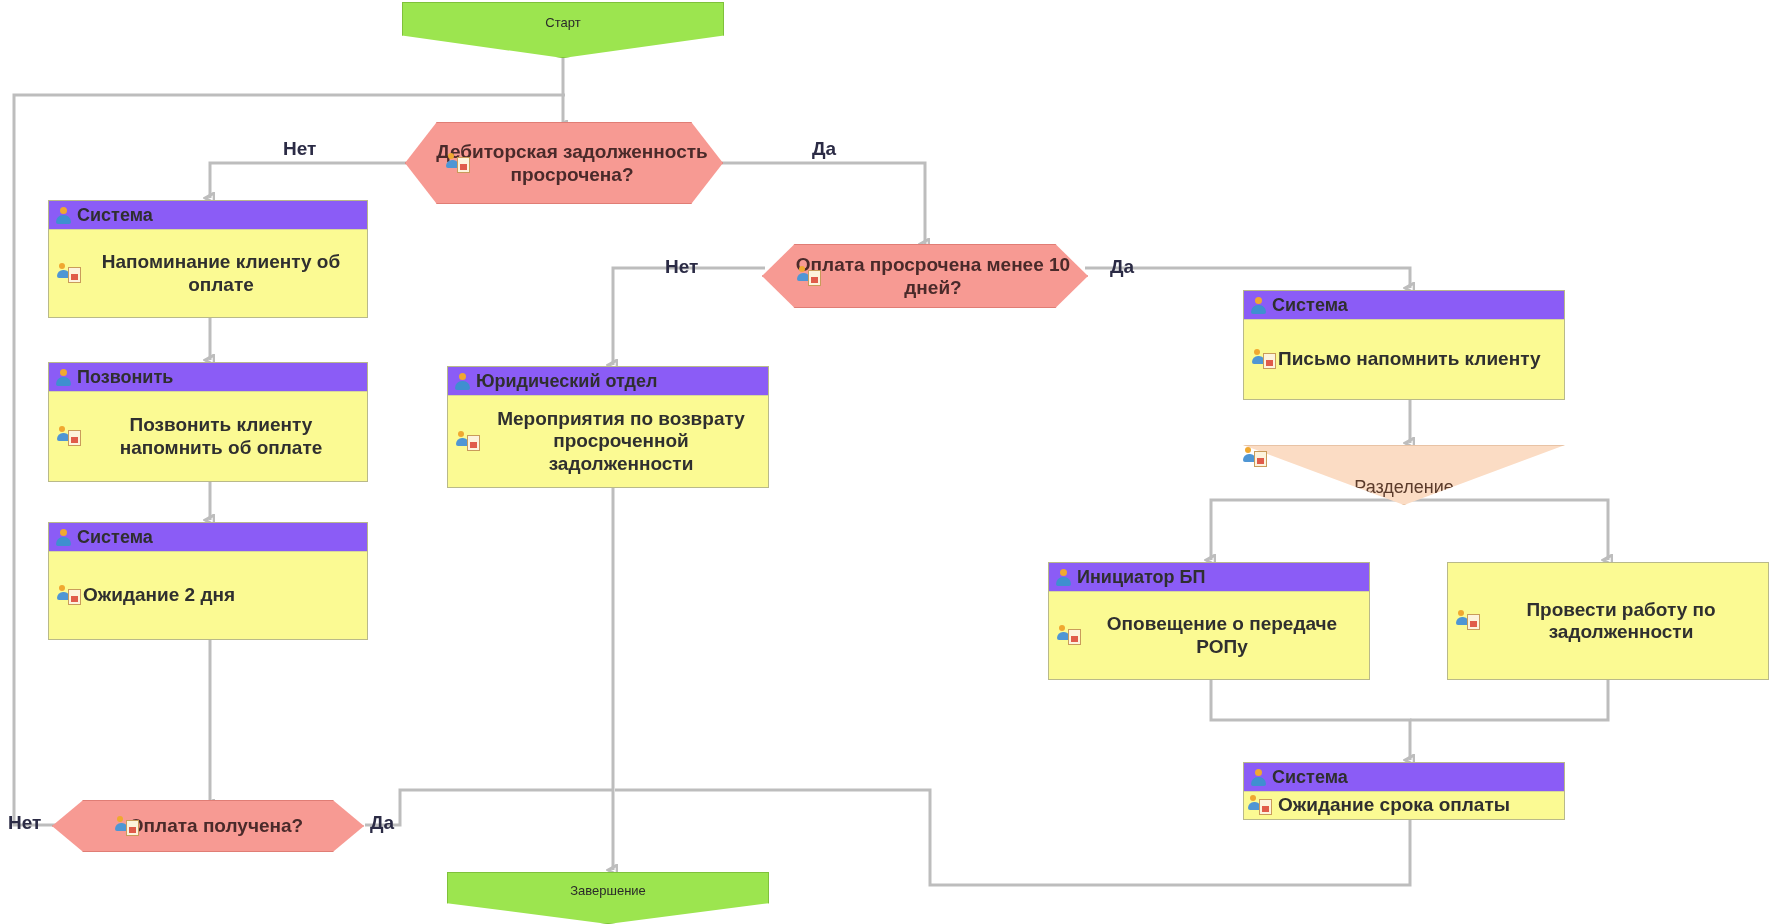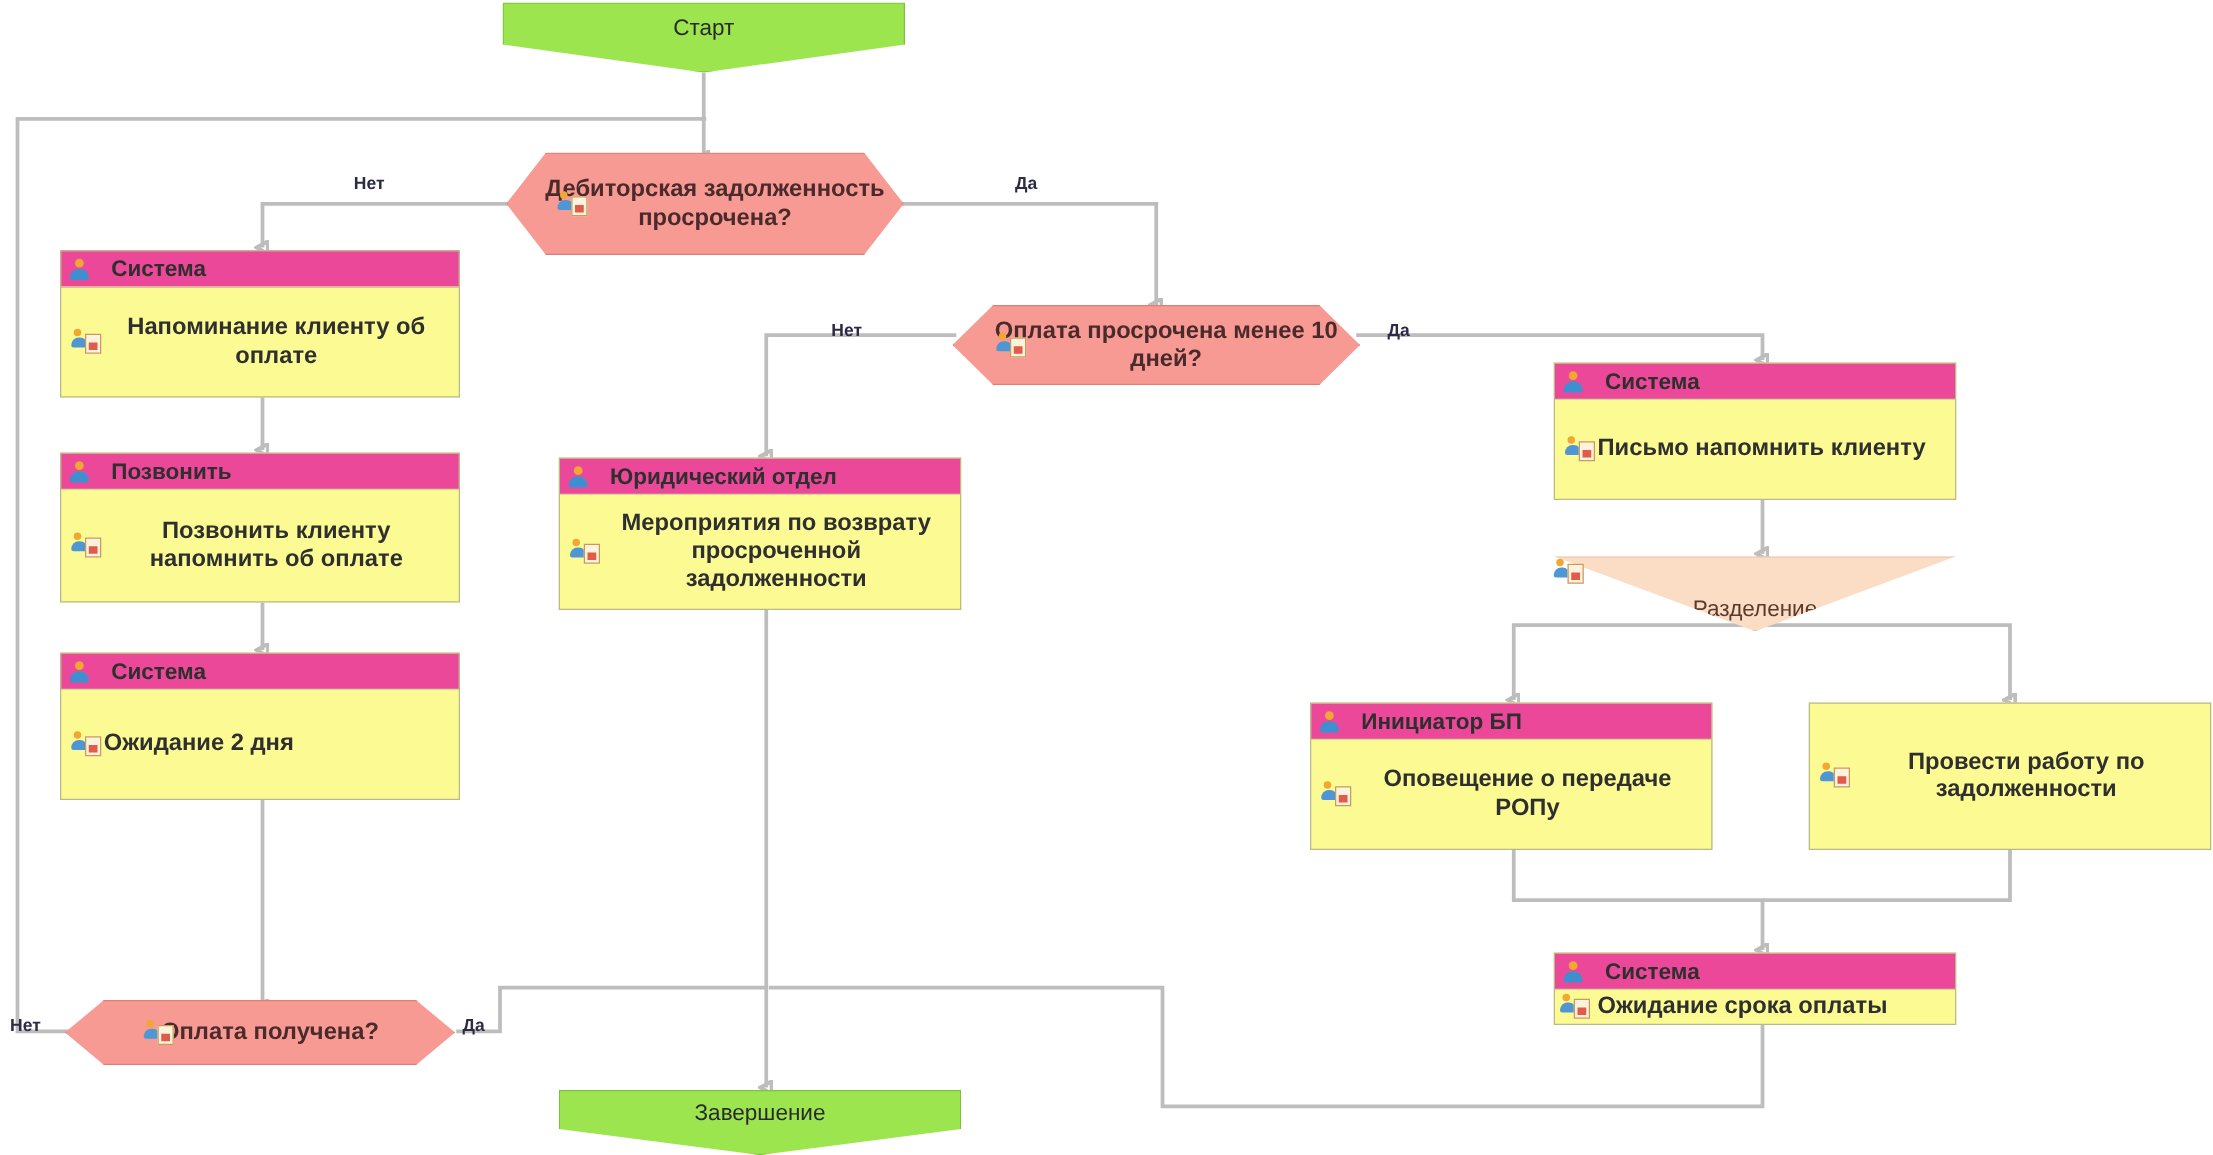--- a/index.html
+++ b/index.html
@@ -18,21 +18,21 @@
 
   
   .node{position:absolute;box-sizing:border-box;}
 
   
   .terminator{
     background:#9ce54f;
     border:1px solid #7fc13b;
     display:flex;align-items:center;justify-content:center;
     clip-path:polygon(0% 0%,100% 0%,100% 60%,50% 100%,0% 60%);
-    color:#2a2a2a;font-size:18px;
+    color:#2a2a2a;font-size:13px;
   }
   .terminator .t-label{padding-bottom:16px;}
 
   
   .decision{
     background:#f79a93;
     border:1px solid #e07d75;
     clip-path:polygon(10% 0%,90% 0%,100% 50%,90% 100%,10% 100%,0% 50%);
     display:flex;align-items:center;justify-content:center;
     color:#4a2a2a;font-weight:bold;font-size:19px;text-align:center;
@@ -54,23 +54,23 @@
   .task{
     background:#fbfa93;
     border:1px solid #b9b98a;
     display:flex;flex-direction:column;
     box-shadow:0 0 0 0 transparent;
   }
   .task .role{
     height:28px;flex:0 0 28px;
     border-bottom:1px solid #d8d79a;
     display:flex;align-items:center;
-    padding-left:6px;gap:17px;
+    padding-left:6px;gap:5px;
     font-weight:bold;font-size:18px;color:#2f2f2f;
-    background:#ec4899;
+    background:#8b5cf6;
   }
   .task .body{
     flex:1 1 auto;position:relative;
     display:flex;align-items:center;justify-content:flex-start;
     overflow:hidden;
   }
   .task .body .btext{
     text-align:center;font-weight:bold;font-size:19px;color:#2f2f2f;
     line-height:1.18;padding:0 8px 0 34px;
   }
@@ -108,21 +108,21 @@
     content:"";position:absolute;left:2px;top:6px;width:7px;height:6px;
     background:#e05b4a;
   }
   .ico-task.small{width:22px;height:20px;}
 
   
   .split-icon{position:absolute;width:24px;height:22px;}
 
   
   .branch{
-    position:absolute;font-weight:bold;font-size:14px;color:#2b2b45;
+    position:absolute;font-weight:bold;font-size:19px;color:#2b2b45;
     white-space:nowrap;
   }
 </style>
 </head>
 <body>
 
 <div id="canvas">
 
   <svg class="links" viewBox="0 0 1770 924">
     <defs>

